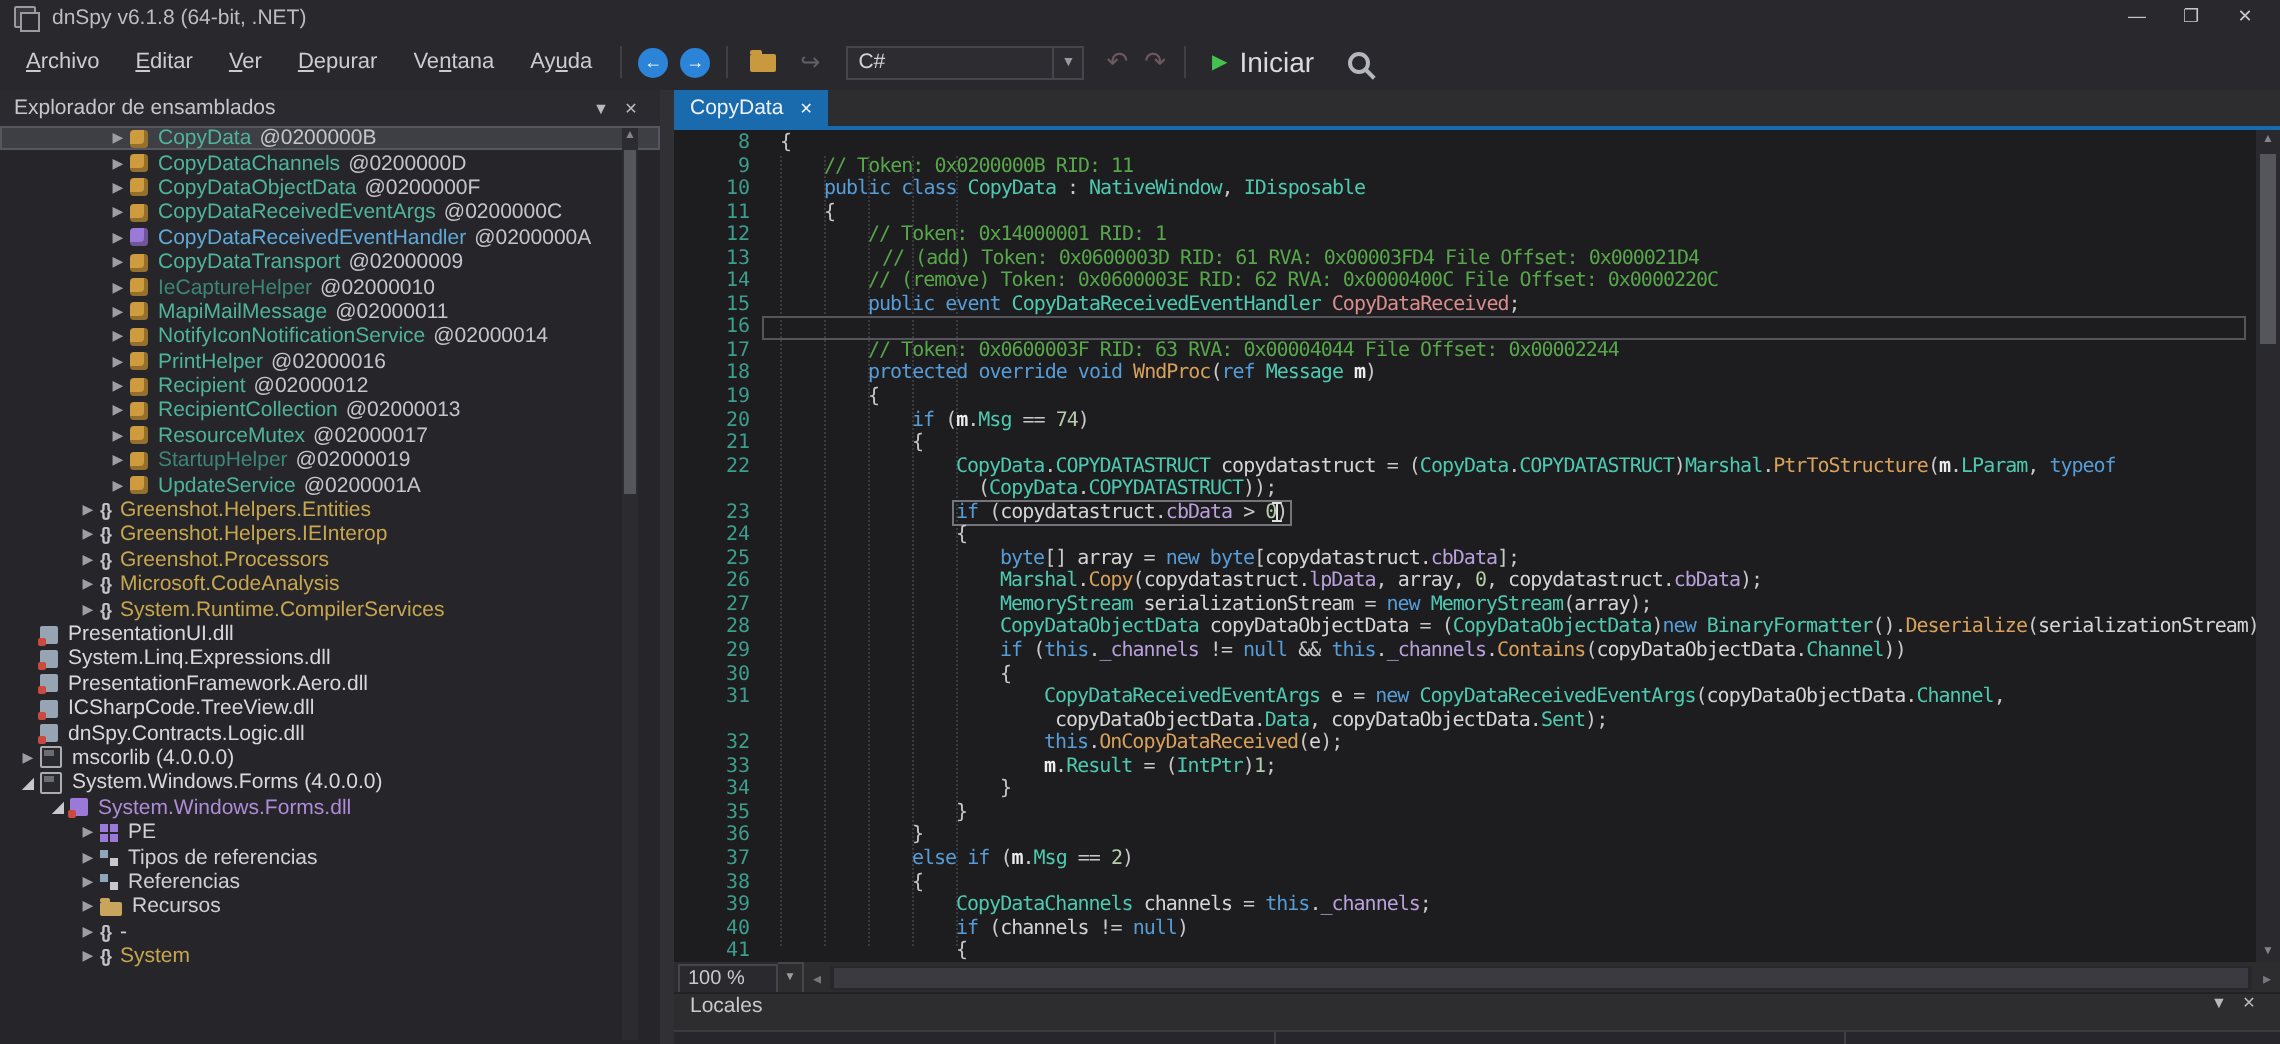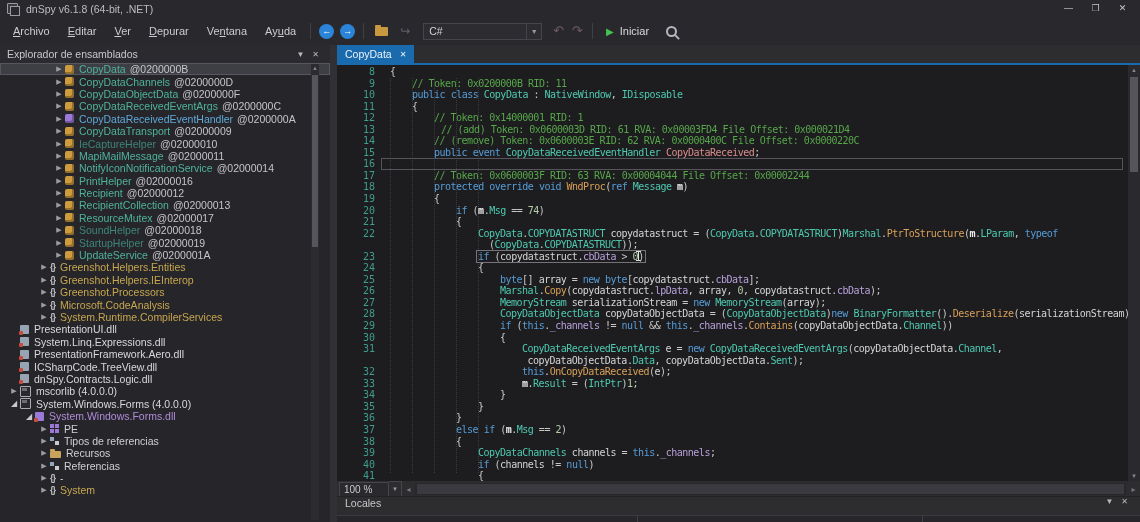--- a/index.html
+++ b/index.html
@@ -20,21 +20,21 @@
   .mi u{text-decoration:underline}
   .tsep{width:1px;height:16px;background:#3F3F46;margin:0 5px;flex:none}
   .navbtn{width:15px;height:15px;border-radius:50%;background:#2B84D8;color:#FFF;font-size:9px;line-height:15px;text-align:center;margin:0 3px;flex:none;font-weight:bold}
   .folder-ico{width:13px;height:9px;background:#C8993F;border-radius:1px;position:relative;margin:0 6px;flex:none}
   .folder-ico::before{content:'';position:absolute;top:-2px;left:0;width:6px;height:2px;background:#C8993F;border-radius:1px 1px 0 0}
   .entry-ico{color:#60606A;font-size:12px;margin:0 6px}
   .combo{width:112px;height:15px;background:#2D2D31;border:1px solid #45454C;display:flex;align-items:center;font-size:10.5px;color:#D2D2D6;padding-left:5px;position:relative;margin:0 7px;flex:none}
   .combo-arrow{position:absolute;right:0;top:0;bottom:0;width:14px;border-left:1px solid #45454C;color:#9A9AA2;font-size:7px;display:flex;align-items:center;justify-content:center}
   .histbtn{font-size:13px;color:#6E5A5E;margin:0 4px;line-height:14px}
   .play-ico{color:#44C14F;font-size:10px;margin:0 6px 0 8px}
-  .start-label{font-size:11px;color:#DADADE;margin-right:1px}
+  .start-label{font-size:14px;color:#DADADE;margin-right:1px}
   .search-ico{width:7px;height:7px;border:2px solid #B6B6BE;border-radius:50%;position:relative;margin-left:16px;flex:none}
   .search-ico::after{content:'';position:absolute;width:6px;height:2px;background:#B6B6BE;transform:rotate(45deg);right:-5px;bottom:-3px}
 
   
   .leftpanel{position:absolute;left:0;top:45px;width:330px;bottom:0;background:#26262A;overflow:hidden}
   .panel-head{height:18px;display:flex;align-items:center;padding:0 7px;font-size:10.5px;color:#C6C6CC;background:#2B2B2F}
   .panel-head .sp{flex:1}
   .ph-btn{width:15px;text-align:center;color:#B8B8BE;font-size:8px}
   .tree{position:absolute;top:18px;left:0;right:0;bottom:0;overflow:hidden}
   .trow{height:12.4px;display:flex;align-items:center;font-size:10.5px;white-space:nowrap}
@@ -242,27 +242,20 @@
         <span style="flex: 0 0 auto; width: 53px;"></span>
         <span class="texp">▶</span>
         <span class="tic ic-class"></span>
         <span class="t-cl">ResourceMutex</span>
         <span class="tsuf">@02000017</span>
       </div>
       <div class="trow">
         <span style="flex: 0 0 auto; width: 53px;"></span>
         <span class="texp">▶</span>
         <span class="tic ic-class"></span>
-        <span class="t-cld">SoundHelper</span>
-        <span class="tsuf">@02000018</span>
-      </div>
-      <div class="trow">
-        <span style="flex: 0 0 auto; width: 53px;"></span>
-        <span class="texp">▶</span>
-        <span class="tic ic-class"></span>
         <span class="t-cld">StartupHelper</span>
         <span class="tsuf">@02000019</span>
       </div>
       <div class="trow">
         <span style="flex: 0 0 auto; width: 53px;"></span>
         <span class="texp">▶</span>
         <span class="tic ic-class"></span>
         <span class="t-cl">UpdateService</span>
         <span class="tsuf">@0200001A</span>
       </div>
@@ -352,28 +345,28 @@
       </div>
       <div class="trow">
         <span style="flex: 0 0 auto; width: 38px;"></span>
         <span class="texp">▶</span>
         <span class="tic ic-ref"></span>
         <span class="t-pl2">Tipos de referencias</span>
       </div>
       <div class="trow">
         <span style="flex: 0 0 auto; width: 38px;"></span>
         <span class="texp">▶</span>
+        <span class="tic ic-ref"></span>
+        <span class="t-pl2">Referencias</span>
+      </div>
+      <div class="trow">
+        <span style="flex: 0 0 auto; width: 38px;"></span>
+        <span class="texp">▶</span>
         <span class="tic ic-folder"></span>
         <span class="t-pl2">Recursos</span>
-      </div>
-      <div class="trow">
-        <span style="flex: 0 0 auto; width: 38px;"></span>
-        <span class="texp">▶</span>
-        <span class="tic ic-ref"></span>
-        <span class="t-pl2">Referencias</span>
       </div>
       <div class="trow">
         <span style="flex: 0 0 auto; width: 38px;"></span>
         <span class="texp">▶</span>
         <span class="tic ic-ns">{}</span>
         <span class="t-pl2">-</span>
       </div>
       <div class="trow">
         <span style="flex: 0 0 auto; width: 38px;"></span>
         <span class="texp">▶</span>

